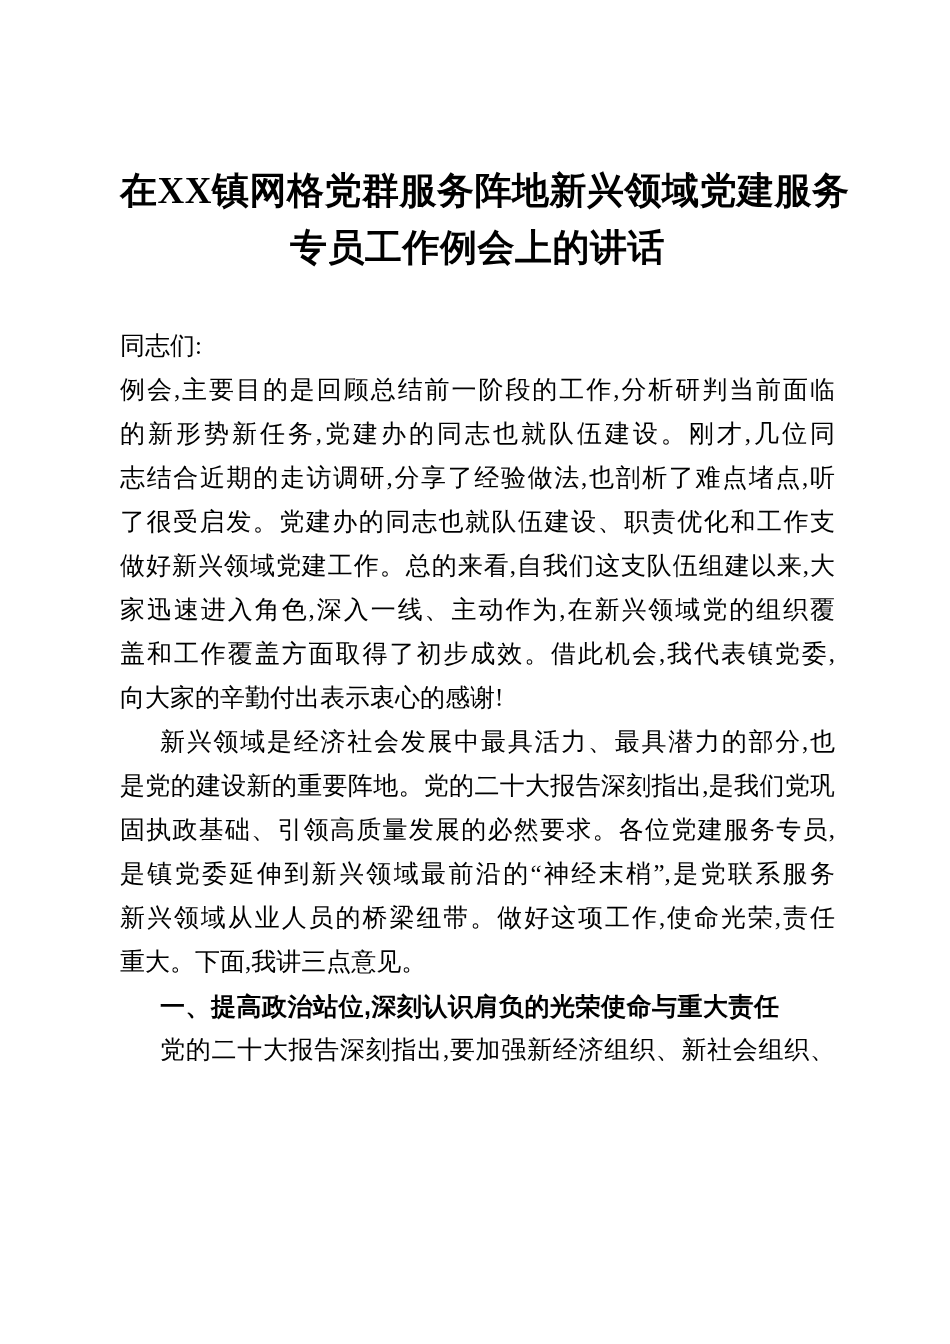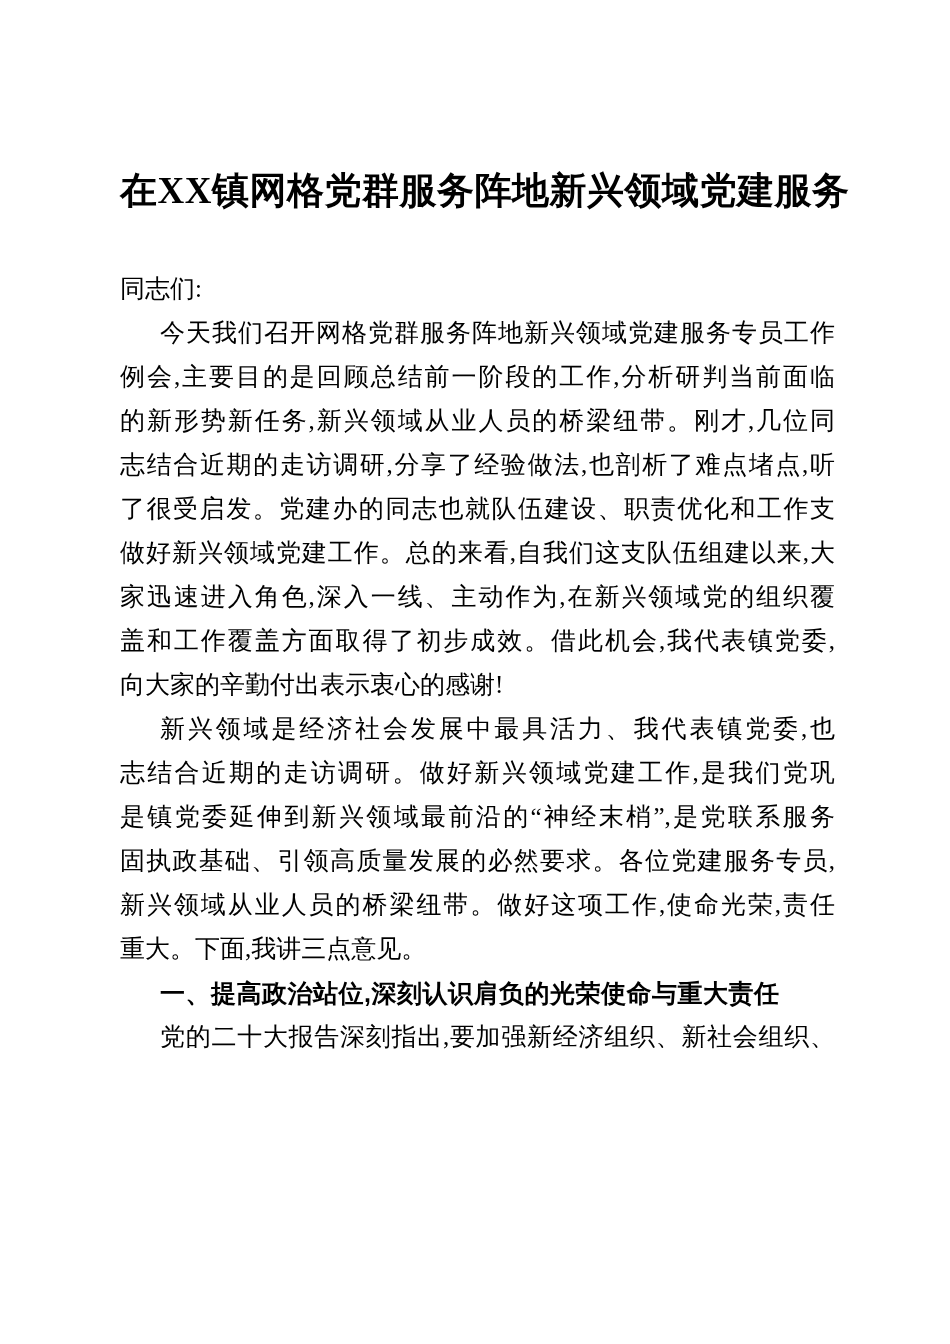--- a/index.html
+++ b/index.html
@@ -52,36 +52,36 @@
     letter-spacing: 0.5px;
   }
 </style>
 </head>
 <body>
 
 <div class="page">
 
   <div class="doc-title">
     <div class="title-line">在XX镇网格党群服务阵地新兴领域党建服务</div>
+    <div class="title-line">专员工作例会上的讲话</div>
   </div>
 
   <div class="doc-body">
     <div class="body-line nojust">同志们:</div>
-    <div class="body-line indent">今天我们召开网格党群服务阵地新兴领域党建服务专员工作</div>
     <div class="body-line">例会,主要目的是回顾总结前一阶段的工作,分析研判当前面临</div>
-    <div class="body-line">的新形势新任务,新兴领域从业人员的桥梁纽带。刚才,几位同</div>
+    <div class="body-line">的新形势新任务,党建办的同志也就队伍建设。刚才,几位同</div>
     <div class="body-line">志结合近期的走访调研,分享了经验做法,也剖析了难点堵点,听</div>
     <div class="body-line">了很受启发。党建办的同志也就队伍建设、职责优化和工作支</div>
     <div class="body-line">做好新兴领域党建工作。总的来看,自我们这支队伍组建以来,大</div>
     <div class="body-line">家迅速进入角色,深入一线、主动作为,在新兴领域党的组织覆</div>
     <div class="body-line">盖和工作覆盖方面取得了初步成效。借此机会,我代表镇党委,</div>
     <div class="body-line nojust">向大家的辛勤付出表示衷心的感谢!</div>
-    <div class="body-line indent">新兴领域是经济社会发展中最具活力、我代表镇党委,也</div>
-    <div class="body-line">志结合近期的走访调研。做好新兴领域党建工作,是我们党巩</div>
+    <div class="body-line indent">新兴领域是经济社会发展中最具活力、最具潜力的部分,也</div>
+    <div class="body-line">是党的建设新的重要阵地。党的二十大报告深刻指出,是我们党巩</div>
+    <div class="body-line">固执政基础、引领高质量发展的必然要求。各位党建服务专员,</div>
     <div class="body-line">是镇党委延伸到新兴领域最前沿的“神经末梢”,是党联系服务</div>
-    <div class="body-line">固执政基础、引领高质量发展的必然要求。各位党建服务专员,</div>
     <div class="body-line">新兴领域从业人员的桥梁纽带。做好这项工作,使命光荣,责任</div>
     <div class="body-line nojust">重大。下面,我讲三点意见。</div>
     <div class="body-line nojust indent heading">一、提高政治站位,深刻认识肩负的光荣使命与重大责任</div>
     <div class="body-line indent">党的二十大报告深刻指出,要加强新经济组织、新社会组织、</div>
   </div>
 
 </div>
 
 </body></html>

